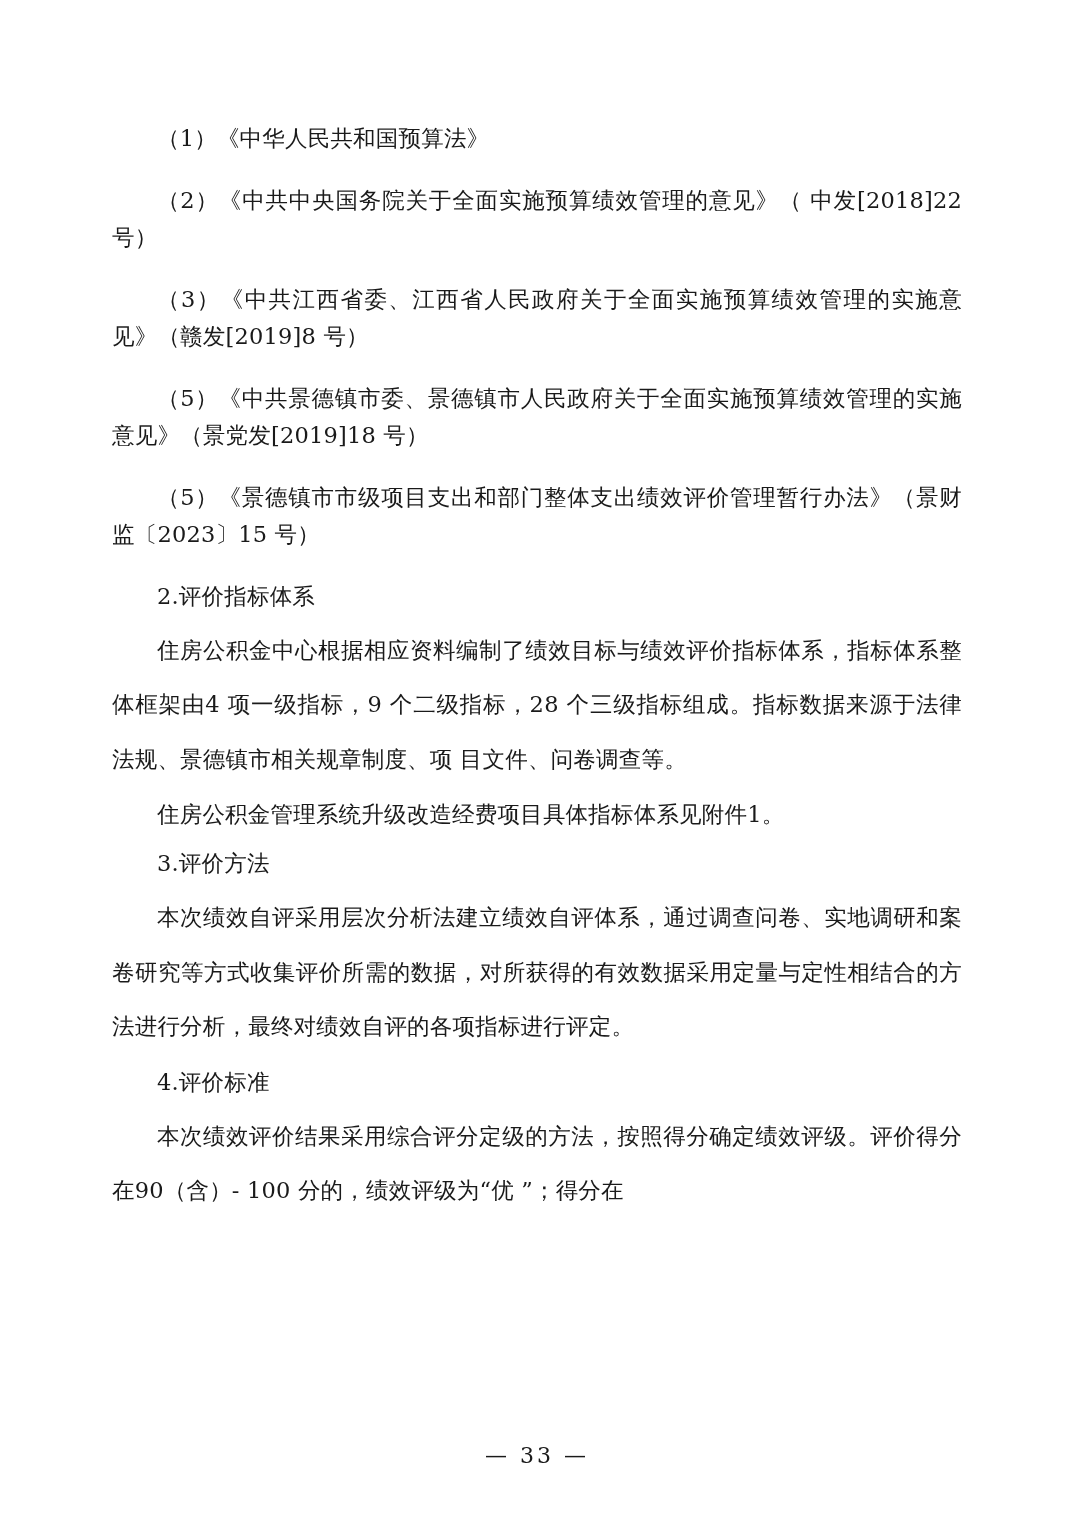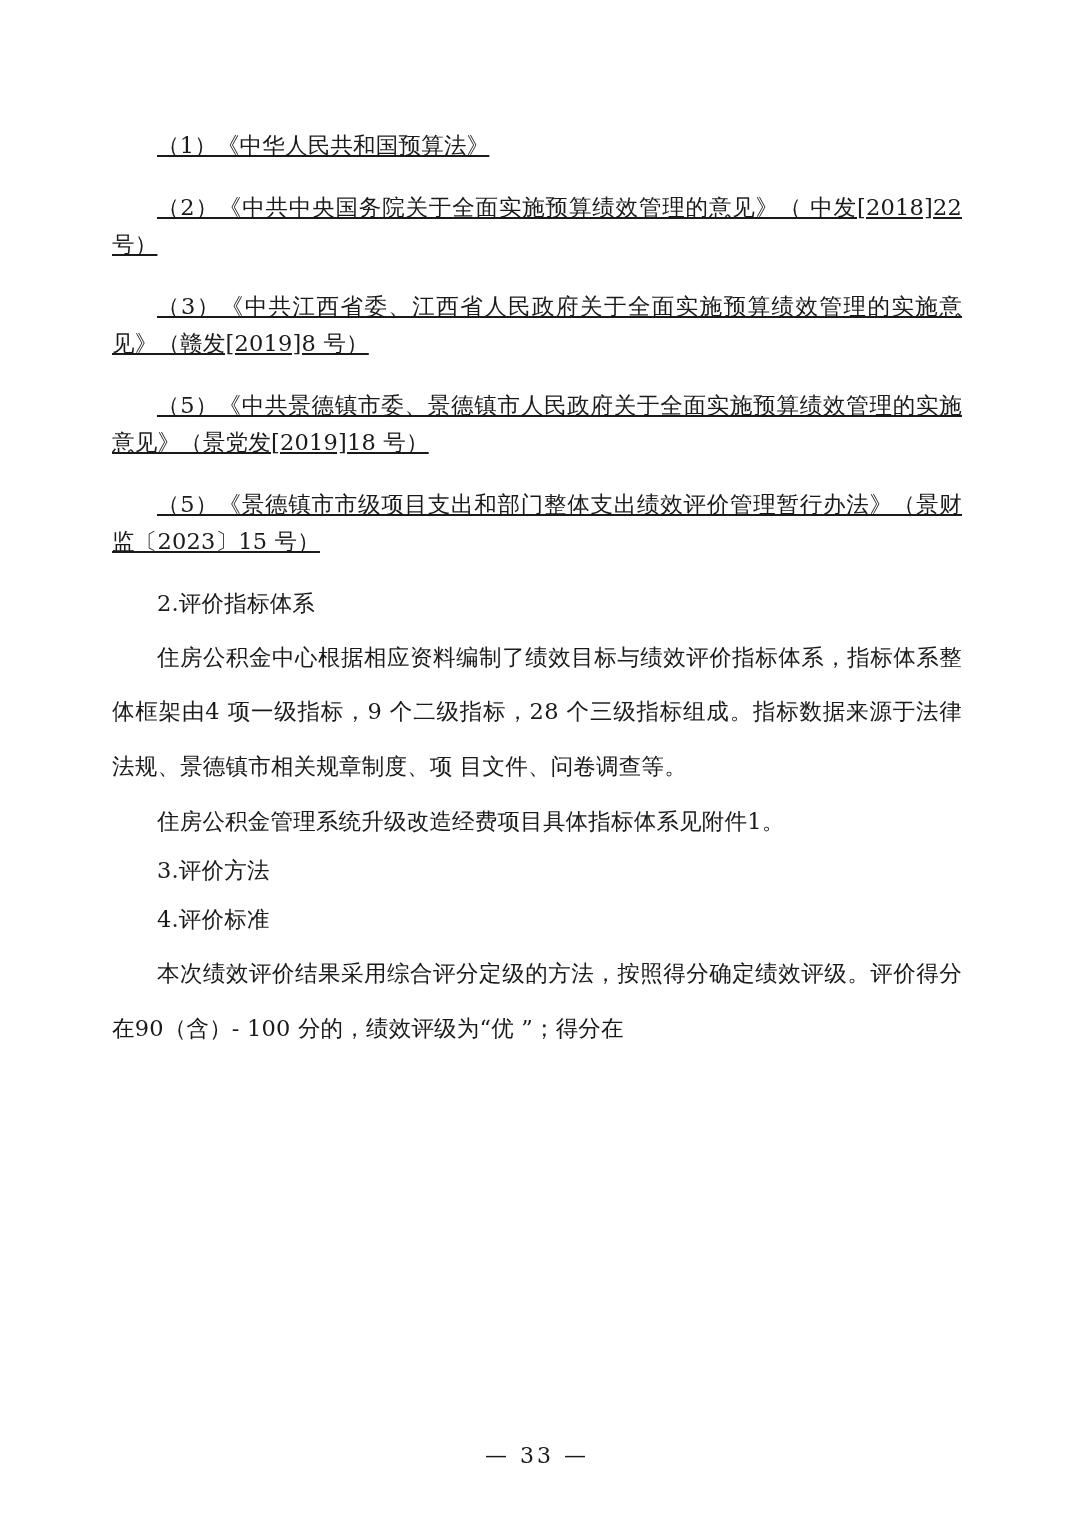--- a/index.html
+++ b/index.html
@@ -24,24 +24,23 @@
     padding: 120px 112px 60px 112px;
   }
   .body-text {
     font-size: 22.5px;
     line-height: 1.0;
     text-align: justify;
     letter-spacing: 0.2px;
   }
   
   p.tight {
-    margin: 7px 0 10px 0;
+    margin: 0 0 10px 0;
     line-height: 1.62;
     text-indent: 2em;
-    text-decoration: underline;
   }
   p.tight.gap {
     margin-top: 26px;
   }
   
   p.loose {
     margin: 0 0 6px 0;
     line-height: 2.42;
     text-indent: 2em;
   }
@@ -82,20 +81,21 @@
     <div class="spacer-sm"></div>
 
     <p class="heading">2.评价指标体系</p>
 
     <p class="loose">住房公积金中心根据相应资料编制了绩效目标与绩效评价指标体系，指标体系整体框架由4 项一级指标，9 个二级指标，28 个三级指标组成。指标数据来源于法律法规、景德镇市相关规章制度、项 目文件、问卷调查等。</p>
 
     <p class="heading">住房公积金管理系统升级改造经费项目具体指标体系见附件1。</p>
 
     <p class="heading">3.评价方法</p>
 
+    <p class="loose">本次绩效自评采用层次分析法建立绩效自评体系，通过调查问卷、实地调研和案卷研究等方式收集评价所需的数据，对所获得的有效数据采用定量与定性相结合的方法进行分析，最终对绩效自评的各项指标进行评定。</p>
 
     <p class="heading">4.评价标准</p>
 
     <p class="loose">本次绩效评价结果采用综合评分定级的方法，按照得分确定绩效评级。评价得分在90（含）- 100 分的，绩效评级为“优 ”；得分在</p>
 
   </div>
 </div>
 
 <div class="footer">— 33 —</div>
 

